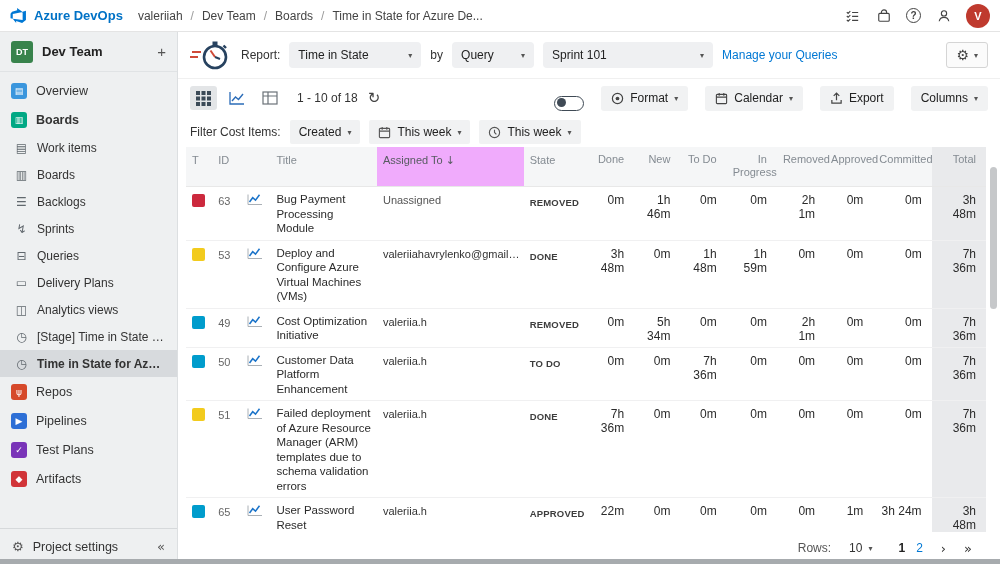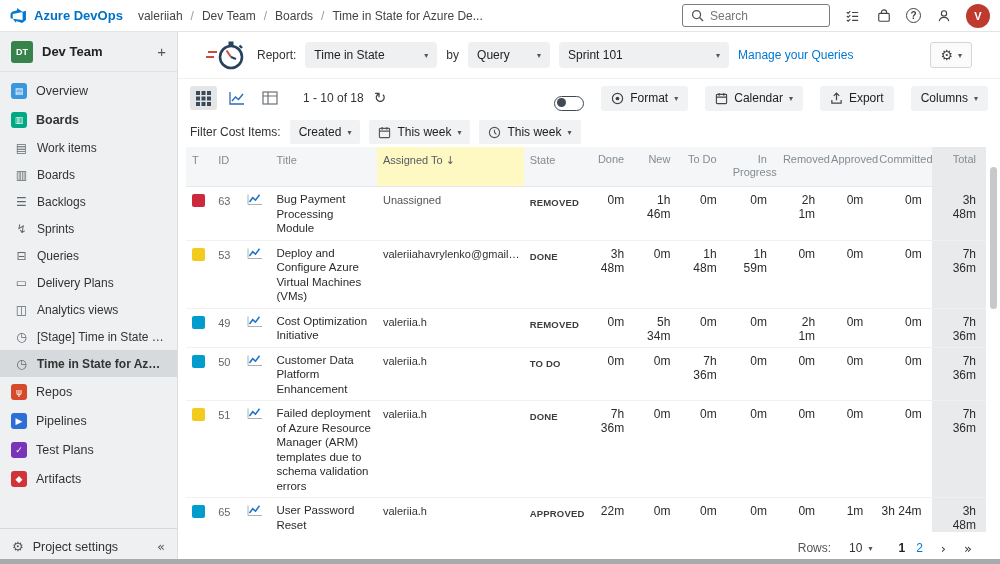--- a/index.html
+++ b/index.html
@@ -48,53 +48,53 @@
 .sub-ic{width:15px;flex:0 0 15px;font-size:12px;display:inline-flex;justify-content:center;
   font-family:"DejaVu Sans",sans-serif}
 .nav-label{overflow:hidden;text-overflow:ellipsis}
 .sidebar-footer{height:36px;flex:0 0 36px;border-top:1px solid #d6d9db;display:flex;align-items:center;gap:9px;
   padding:0 12px;font-size:12.5px;color:#333;cursor:pointer}
 .gear{color:#555;font-size:13px}
 .collapse{margin-left:auto;color:#555;font-size:13px;cursor:pointer}
 
 
 main{flex:1;min-width:0;display:flex;flex-direction:column;background:#fff}
-.report-bar{height:47px;flex:0 0 47px;display:flex;align-items:center;gap:9px;padding:0 28px;border-bottom:1px solid #f0f0f0}
+.report-bar{height:47px;flex:0 0 47px;display:flex;align-items:center;gap:9px;padding:0 12px;border-bottom:1px solid #f0f0f0}
 .rb-label{color:#333}
 .select{height:26px;background:#eff0f2;border-radius:4px;display:flex;align-items:center;justify-content:space-between;
   gap:6px;padding:0 9px;color:#222;cursor:pointer}
 .w132{width:132px}.w82{width:82px}.w170{width:170px}
 .caret{font-size:8px;color:#555;font-family:"DejaVu Sans",sans-serif}
 .link{color:#0078d4;cursor:pointer}
 .rb-gear{margin-left:auto;display:flex;align-items:center;gap:5px;height:26px;padding:0 9px;
   border:1px solid #d5d5d5;background:#fbfbfb;border-radius:3px;cursor:pointer}
 
 .toolbar{height:38px;flex:0 0 38px;display:flex;align-items:center;gap:6px;padding:0 12px}
 .view-btn{width:27px;height:24px;border-radius:3px;display:inline-flex;align-items:center;justify-content:center;cursor:pointer}
 .view-btn.active{background:#e3e5e7}
-.count{color:#333;margin-left:14px}
+.count{color:#333;margin-left:8px}
 .refresh{color:#444;font-size:15px;margin-left:4px;cursor:pointer;font-family:"DejaVu Sans",sans-serif}
 .toolbar-right{margin-left:auto;display:flex;align-items:flex-end;gap:17px}
 .toggle{width:30px;height:15px;border:1.5px solid #3f4a55;border-radius:9px;position:relative;cursor:pointer;background:#fff}
 .toggle .knob{position:absolute;left:2px;top:1.5px;width:9px;height:9px;border-radius:50%;background:#3f4a55}
 .tb-btn{height:25px;background:#f1f2f3;border-radius:3px;display:inline-flex;align-items:center;gap:6px;
   padding:0 10px;color:#222;cursor:pointer}
 
 .filter-bar{height:30px;flex:0 0 30px;display:flex;align-items:center;gap:9px;padding:0 12px}
 .fb-label{color:#333}
 .chip{height:24px;background:#f1f2f3;border-radius:2px;display:inline-flex;align-items:center;gap:6px;
   padding:0 9px;color:#222;cursor:pointer}
 
 
 .table-wrap{flex:1;min-height:0;overflow:hidden;position:relative;padding:0 14px 0 8px}
 table{border-collapse:collapse;table-layout:fixed;width:100%}
 th,td{vertical-align:top;text-align:left;padding:5px 4px 4px 6px}
 thead th{background:#f5f6f7;color:#848b92;font-size:11px;font-weight:400;line-height:13px;
   padding-top:7px;padding-bottom:7px;border-bottom:1px solid #e8e8e8}
-th.sorted{background:#fef9c3;color:#565b60}
+th.sorted{background:#f0abfc;color:#565b60}
 .sort-arrow{font-family:"DejaVu Sans",sans-serif;margin-left:3px;color:#565b60}
 tbody td{border-bottom:1px solid #f0f0f1;color:#2b2b2b}
 .c-num{text-align:right;padding-right:10px;padding-top:6px}
 td.c-total,th.c-total{background:#e9eaec}
 td.c-id{color:#666;font-size:11px;padding-top:8px}
 td.c-title{font-size:11.5px;line-height:14.5px;cursor:pointer;color:#2b2b2b}
 td.c-assigned{font-size:11px;padding-top:7px;white-space:nowrap;overflow:hidden;text-overflow:ellipsis;color:#333}
 td.c-assigned.unassigned{color:#555}
 td.c-state{padding-top:8px}
 .state-text{font-size:9.5px;font-weight:700;letter-spacing:.2px;color:#3d3d3d}
@@ -130,29 +130,20 @@
     <nav class="bc">
         <span class="bc-item">valeriiah</span>
         <span class="bc-sep">/</span>
         <span class="bc-item">Dev Team</span>
         <span class="bc-sep">/</span>
         <span class="bc-item">Boards</span>
         <span class="bc-sep">/</span>
         <span class="bc-item">Time in State for Azure De...</span>
       </nav>
     <div class="topbar-right">
-      <div class="search-box">
-        <span style="display:inline-flex">
-          <svg width="13" height="13" viewBox="0 0 14 14">
-              <circle cx="6" cy="6" r="4.3" fill="none" stroke="#555" stroke-width="1.4"></circle>
-              <path d="M9.2 9.2 13 13" stroke="#555" stroke-width="1.4"></path>
-            </svg>
-        </span>
-        <input placeholder="Search" style="">
-      </div>
       <span class="tb-ic">
         <svg width="15" height="14" viewBox="0 0 16 16">
             <path d="M1.5 3.5 3 5l2.5-2.5M1.5 8 3 9.5 5.5 7M1.5 12.5 3 14l2.5-2.5" fill="none" stroke="#444" stroke-width="1.3"></path>
             <path d="M7.5 4h7M7.5 8.5h7M7.5 13h7" stroke="#444" stroke-width="1.3"></path>
           </svg>
       </span>
       <span class="tb-ic">
         <svg width="14" height="14" viewBox="0 0 16 16">
             <path d="M5 5V4a3 3 0 0 1 6 0v1" fill="none" stroke="#444" stroke-width="1.3"></path>
             <rect x="2" y="5" width="12" height="9" rx="1.2" fill="none" stroke="#444" stroke-width="1.3"></rect>

